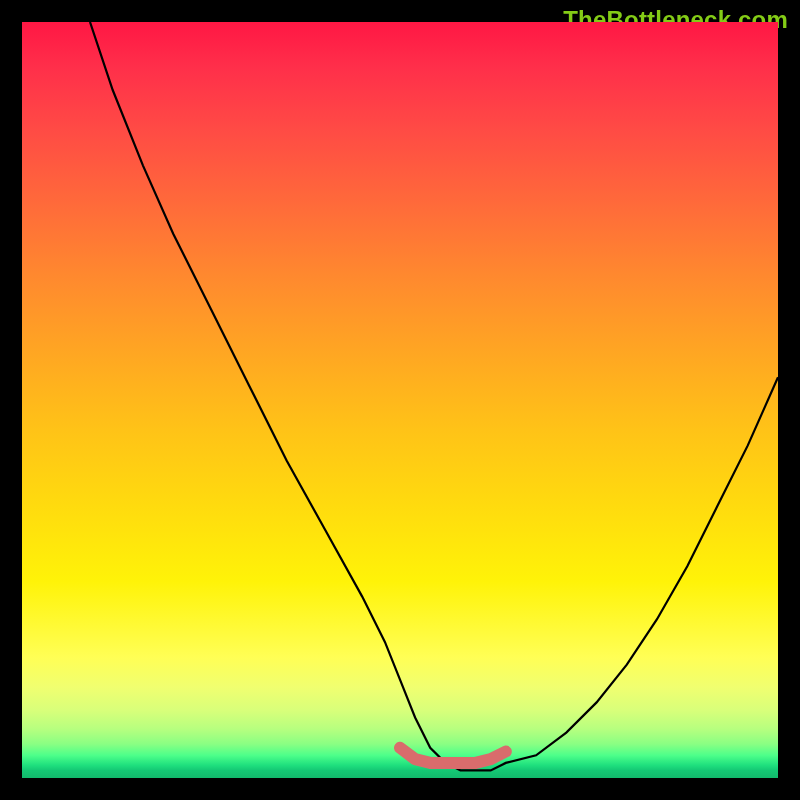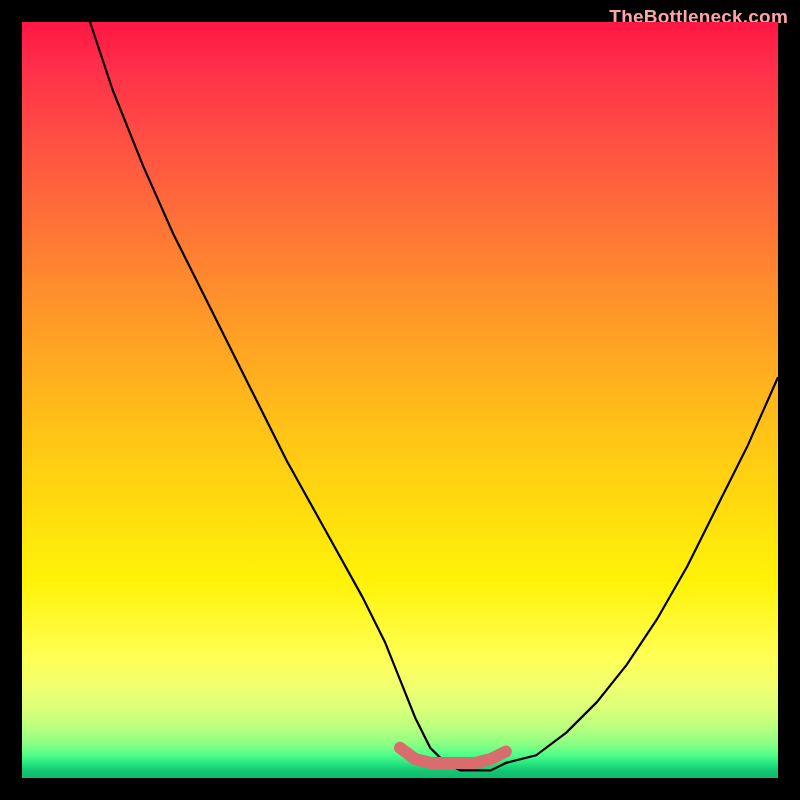--- a/index.html
+++ b/index.html
@@ -51,23 +51,23 @@
     );
   }
   svg.curves {
     position: absolute;
     inset: 0;
   }
   .watermark {
     position: absolute;
     top: 6px;
     right: 12px;
-    font-size: 19px;
+    font-size: 24px;
     font-weight: 600;
-    color: #fca5a5;
+    color: #84cc16;
     letter-spacing: 0.2px;
     user-select: none;
   }
 </style>
 </head>
 <body>
 
 <div class="stage">
   <div class="watermark">TheBottleneck.com</div>
 

